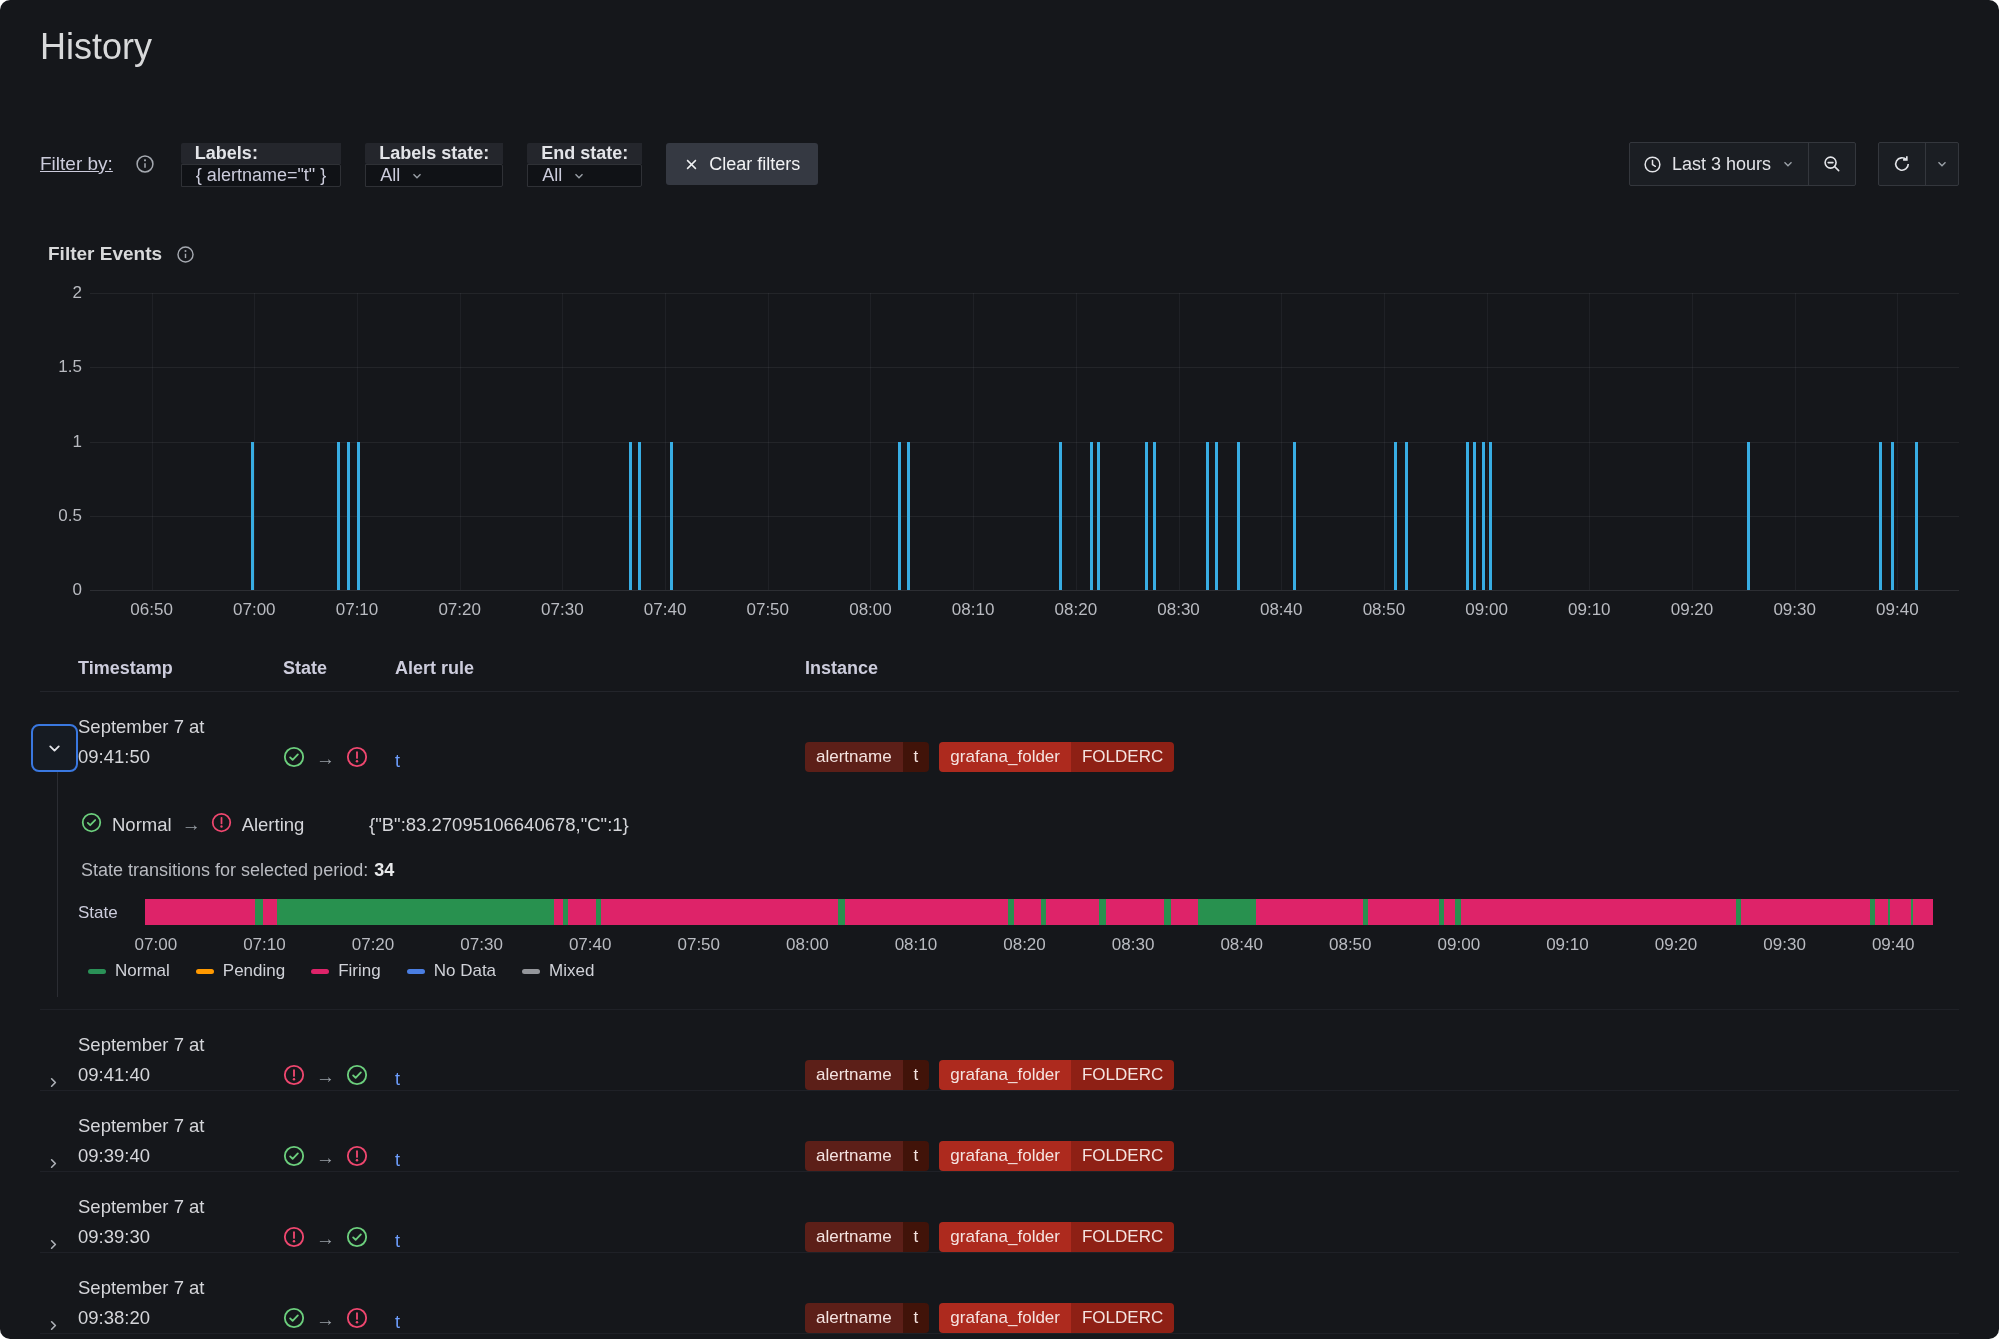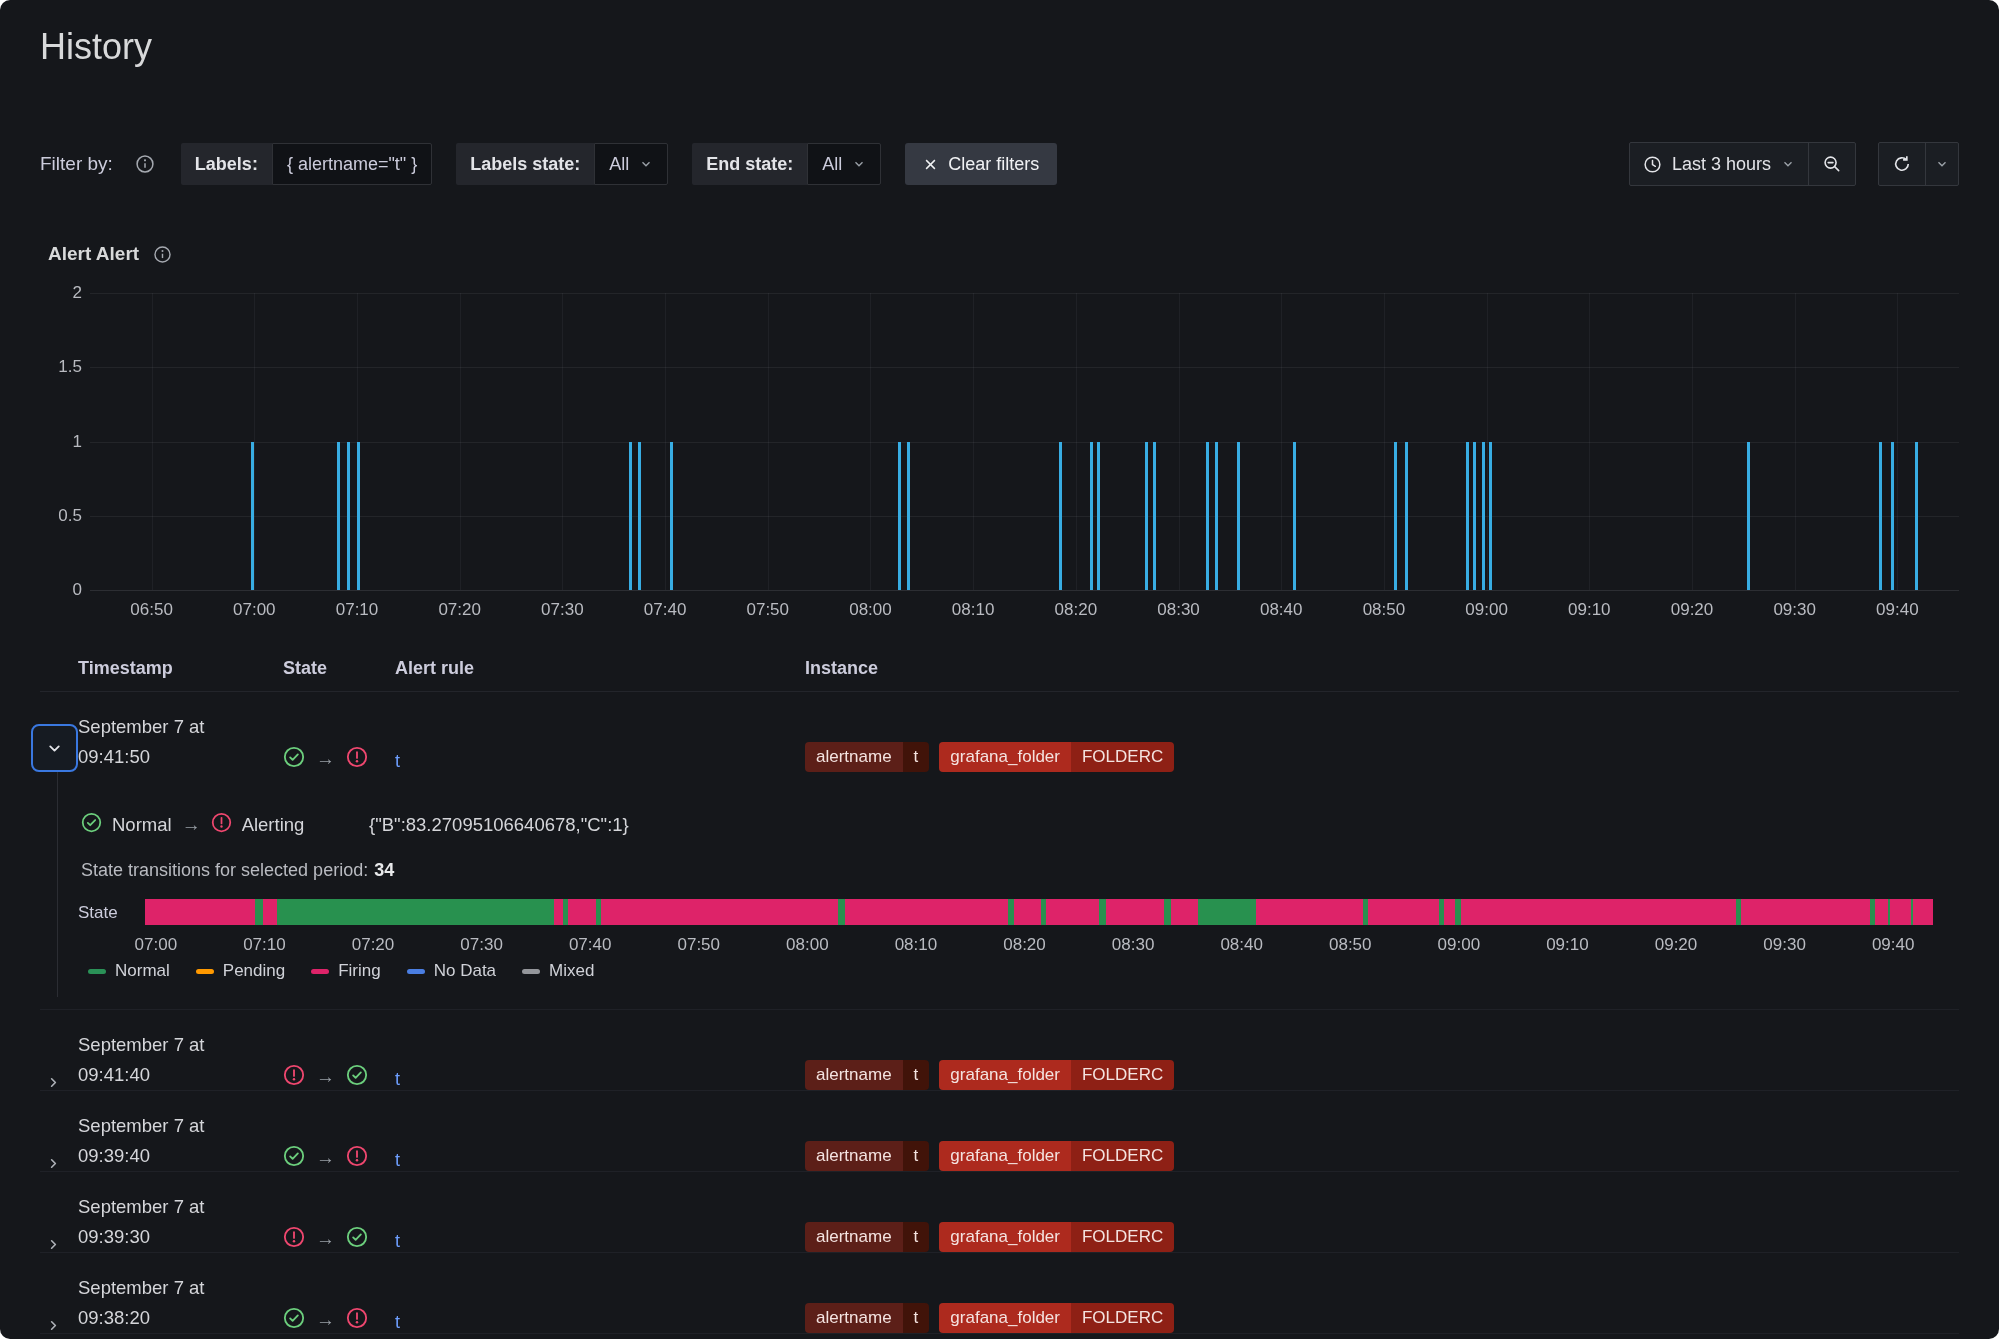--- a/index.html
+++ b/index.html
@@ -4,23 +4,23 @@
 <style>
   html,body{margin:0;padding:0;}
   body{width:1999px;height:1339px;background:#ffffff;font-family:"Liberation Sans",sans-serif;}
   .app{position:absolute;inset:0;background:#15171b;border-radius:10px;overflow:hidden;color:#ccccdc;}
 
   .page-title{position:absolute;left:40px;top:26px;font-size:36px;font-weight:400;color:#d8d9da;}
   .page-subtitle{position:absolute;left:40px;top:99px;font-size:19px;color:rgba(204,204,220,.68);}
 
   
   .filterbar{position:absolute;left:40px;right:40px;top:142px;height:44px;display:flex;align-items:center;}
-  .filterby{font-size:19px;color:#ccccdc;margin-right:22px;}
+  .filterby{font-size:19px;color:#ccccdc;margin-right:22px;text-decoration:underline;}
   .iconbtn{display:inline-flex;align-items:center;justify-content:center;background:none;border:none;padding:0;cursor:pointer;}
-  .fgroup{display:flex;height:42px;margin-right:24px;border-radius:3px;}
+  .fgroup{display:flex;height:42px;margin-right:24px;border-radius:3px;flex-direction:column;}
   .fchip{display:flex;align-items:center;padding:0 14px;background:#24262c;color:#e3e4e8;font-size:18px;font-weight:600;border-radius:2px 0 0 2px;white-space:nowrap;}
   .fvalue{display:flex;align-items:center;gap:10px;padding:0 14px;background:#101216;border:1px solid #2f3136;border-radius:0 2px 2px 0;font-size:18px;color:#ccccdc;white-space:nowrap;}
   .clearbtn{display:flex;align-items:center;gap:10px;height:42px;padding:0 18px;background:#353942;border:none;border-radius:3px;color:#f1f2f4;font-size:18px;font-weight:500;cursor:pointer;margin-right:24px;}
   .spacer{flex:1;}
   .tgroup{display:flex;align-items:center;height:42px;border:1px solid #34373d;border-radius:2px;background:#1b1e23;}
   .tseg{display:flex;align-items:center;gap:10px;padding:0 13px;height:100%;cursor:pointer;}
   .tdivider{width:1px;height:100%;background:#34373d;}
   .timetext{font-size:18px;font-weight:500;color:#e3e4e8;white-space:nowrap;}
   .refwrap{margin-left:22px;}
 
@@ -157,21 +157,21 @@
       <div class="tseg" style="padding:0 9px;">
         <svg width="14" height="14" viewBox="0 0 24 24">
             <polyline points="6,9 12,15 18,9" fill="none" stroke="#9aa0a7" stroke-width="2.4"></polyline>
           </svg>
       </div>
     </div>
   </div>
 
   <div class="panel">
     <div class="panel-head">
-      <span class="panel-title">Alert Alert</span>
+      <span class="panel-title">Filter Events</span>
       <span class="iconbtn">
         <svg width="19" height="19" viewBox="0 0 24 24">
             <circle cx="12" cy="12" r="9.5" fill="none" stroke="#a5a9b0" stroke-width="1.8"></circle>
             <line x1="12" y1="11" x2="12" y2="16.5" stroke="#a5a9b0" stroke-width="1.8"></line>
             <circle cx="12" cy="7.6" r="1.3" fill="#a5a9b0"></circle>
           </svg>
       </span>
     </div>
     <div class="plot">
         <div class="hgrid" style="top: 297px; background: rgba(204, 204, 220, 0.13);"></div>

